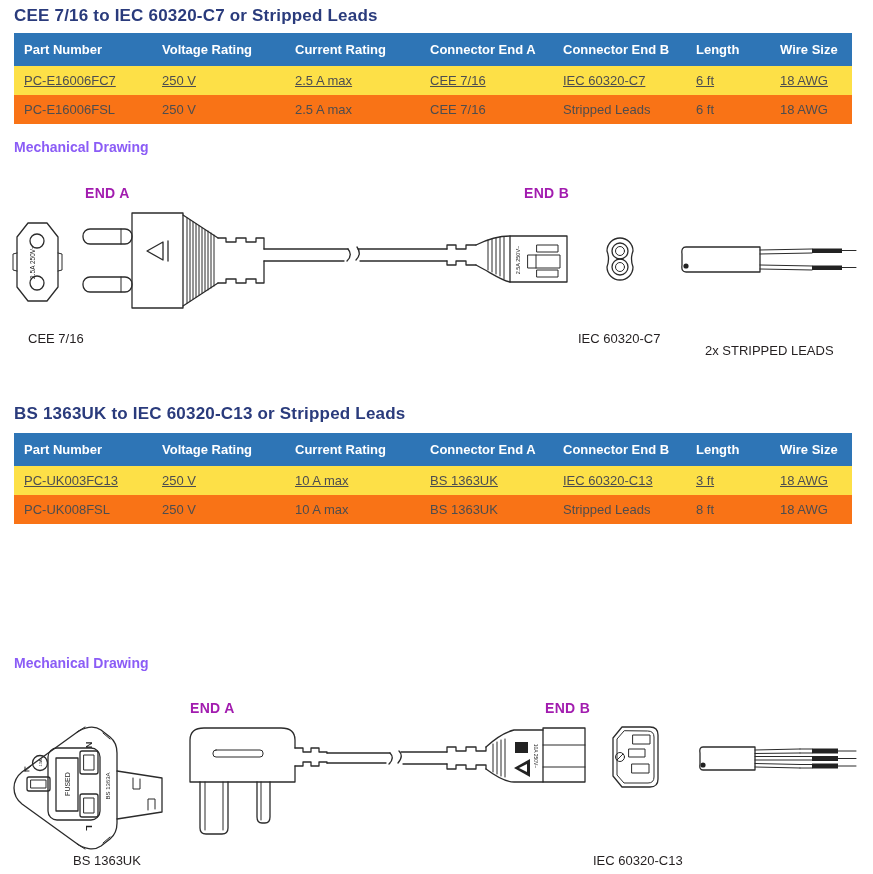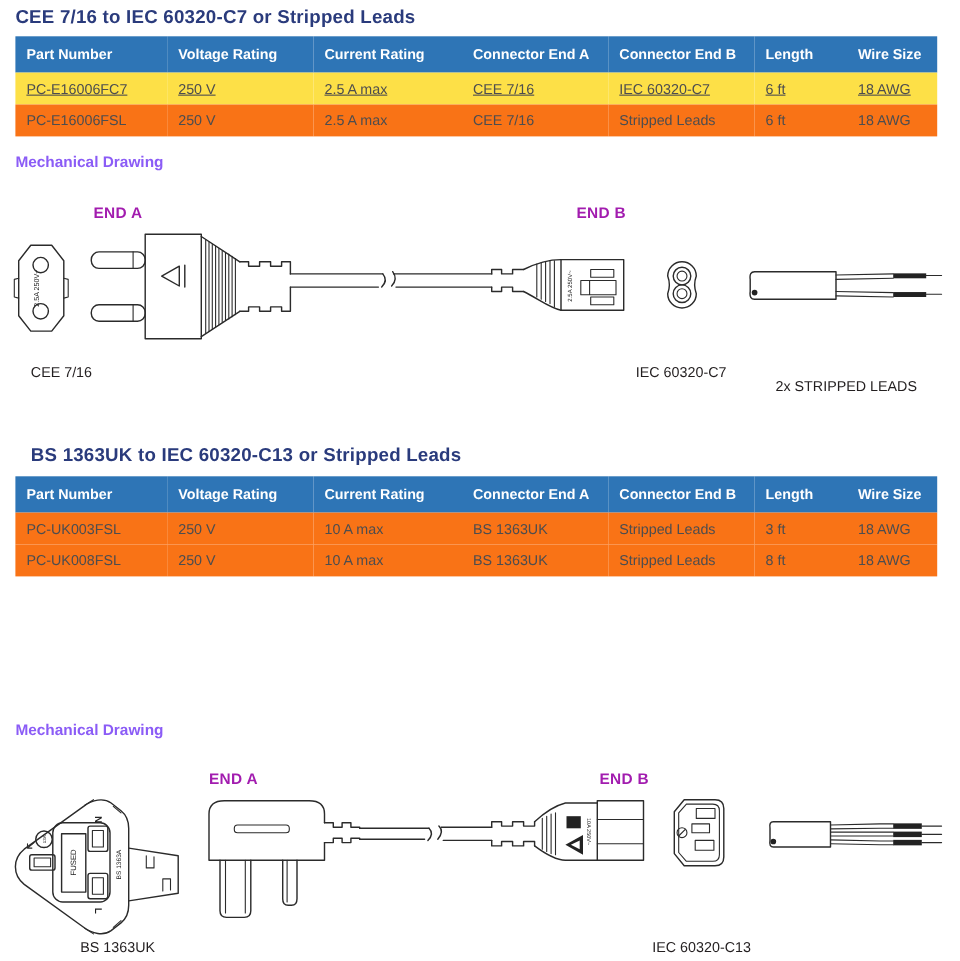--- a/index.html
+++ b/index.html
@@ -142,21 +142,21 @@
         <rect class="blk" x="812" y="62.5" width="30" height="4.5"></rect>
         <line class="thin" x1="842" y1="64.5" x2="856" y2="64.5"></line>
       </g>
     </svg>
 
     <span class="cap" style="left:28px;top:148px;">CEE 7/16</span>
     <span class="cap" style="left:578px;top:148px;">IEC 60320-C7</span>
     <span class="cap" style="left:705px;top:160px;">2x STRIPPED LEADS</span>
   </div>
 
-  <div class="abs sec-title" style="left:14px;top:404px;margin-left:14px;">BS 1363UK to IEC 60320-C13 or Stripped Leads</div>
+  <div class="abs sec-title" style="left:14px;top:404px;">BS 1363UK to IEC 60320-C13 or Stripped Leads</div>
 
   <div class="abs" style="left:14px;top:433px;">
     <table class="spec">
       <colgroup>
           <col class="c1">
           <col class="c2">
           <col class="c3">
           <col class="c4">
           <col class="c5">
           <col class="c6">
@@ -167,26 +167,26 @@
           <th>Part Number</th>
           <th>Voltage Rating</th>
           <th>Current Rating</th>
           <th>Connector End A</th>
           <th>Connector End B</th>
           <th>Length</th>
           <th>Wire Size</th>
         </tr>
       </thead>
       <tbody>
-        <tr class="alt">
-          <td>PC-UK003FSL</td>
+        <tr class="plain">
+          <td>PC-UK003FC13</td>
           <td>250 V</td>
           <td>10 A max</td>
           <td>BS 1363UK</td>
-          <td>Stripped Leads</td>
+          <td>IEC 60320-C13</td>
           <td>3 ft</td>
           <td>18 AWG</td>
         </tr>
         <tr class="alt">
           <td>PC-UK008FSL</td>
           <td>250 V</td>
           <td>10 A max</td>
           <td>BS 1363UK</td>
           <td>Stripped Leads</td>
           <td>8 ft</td>

